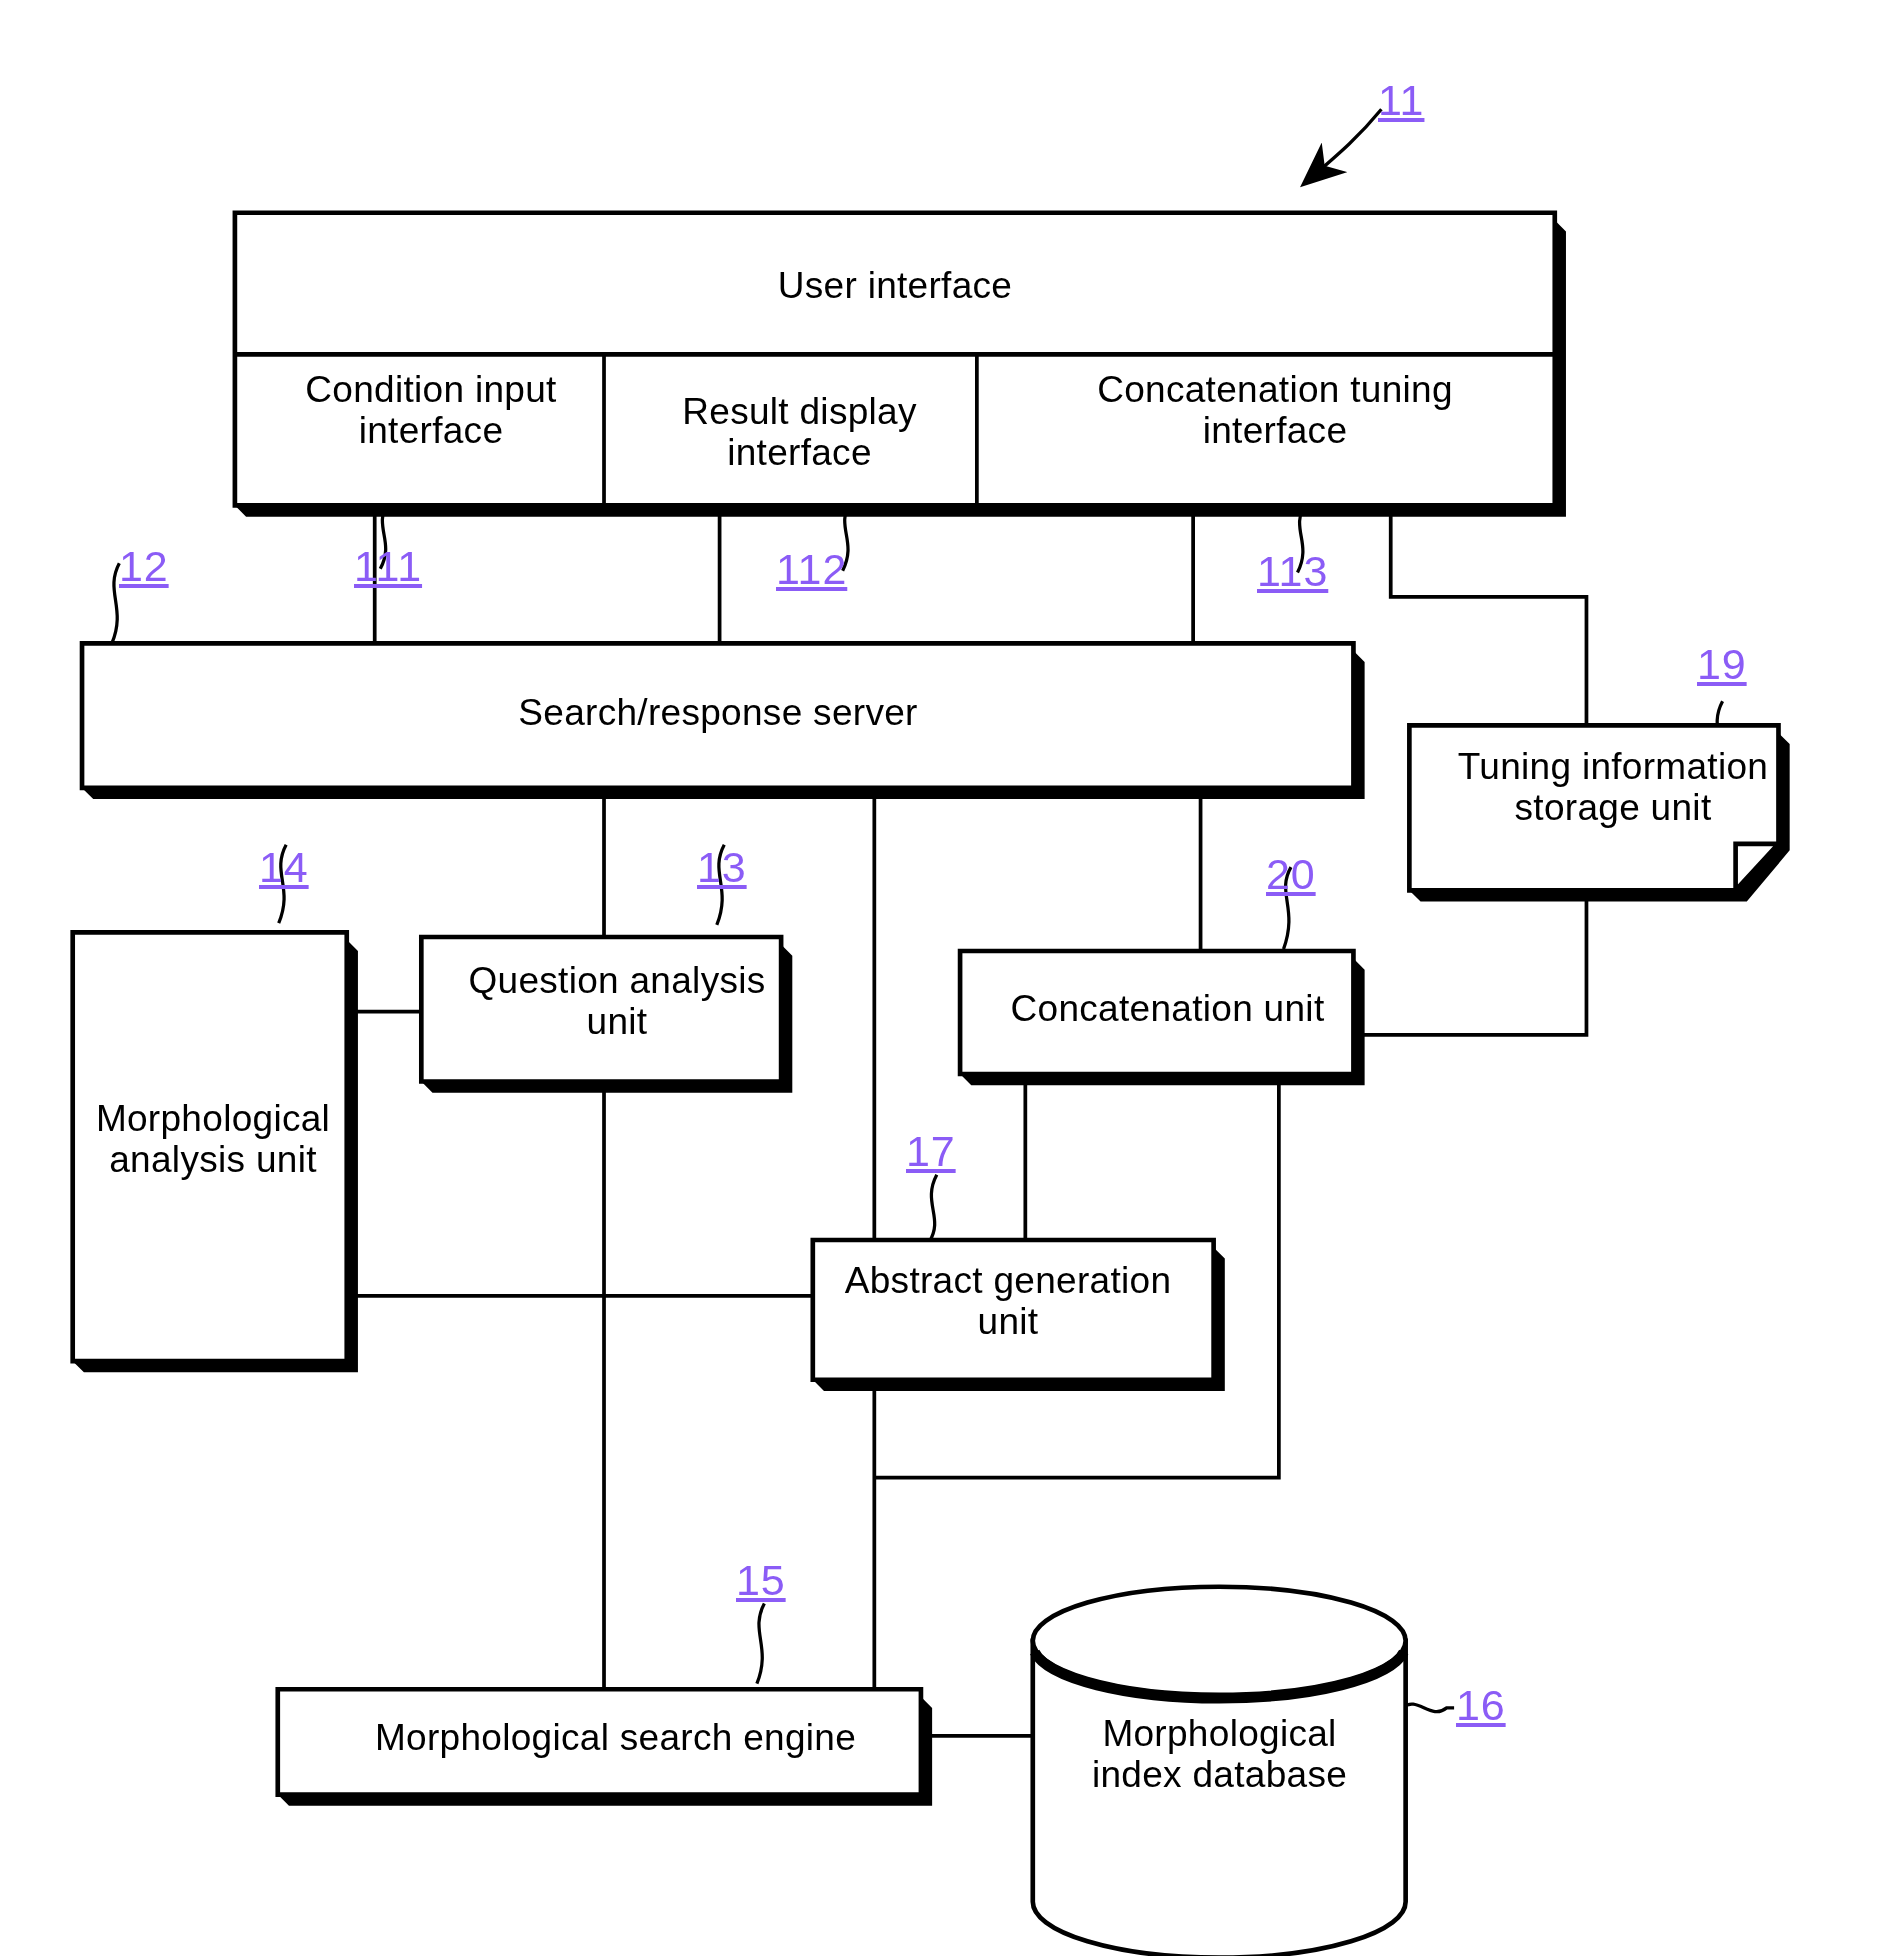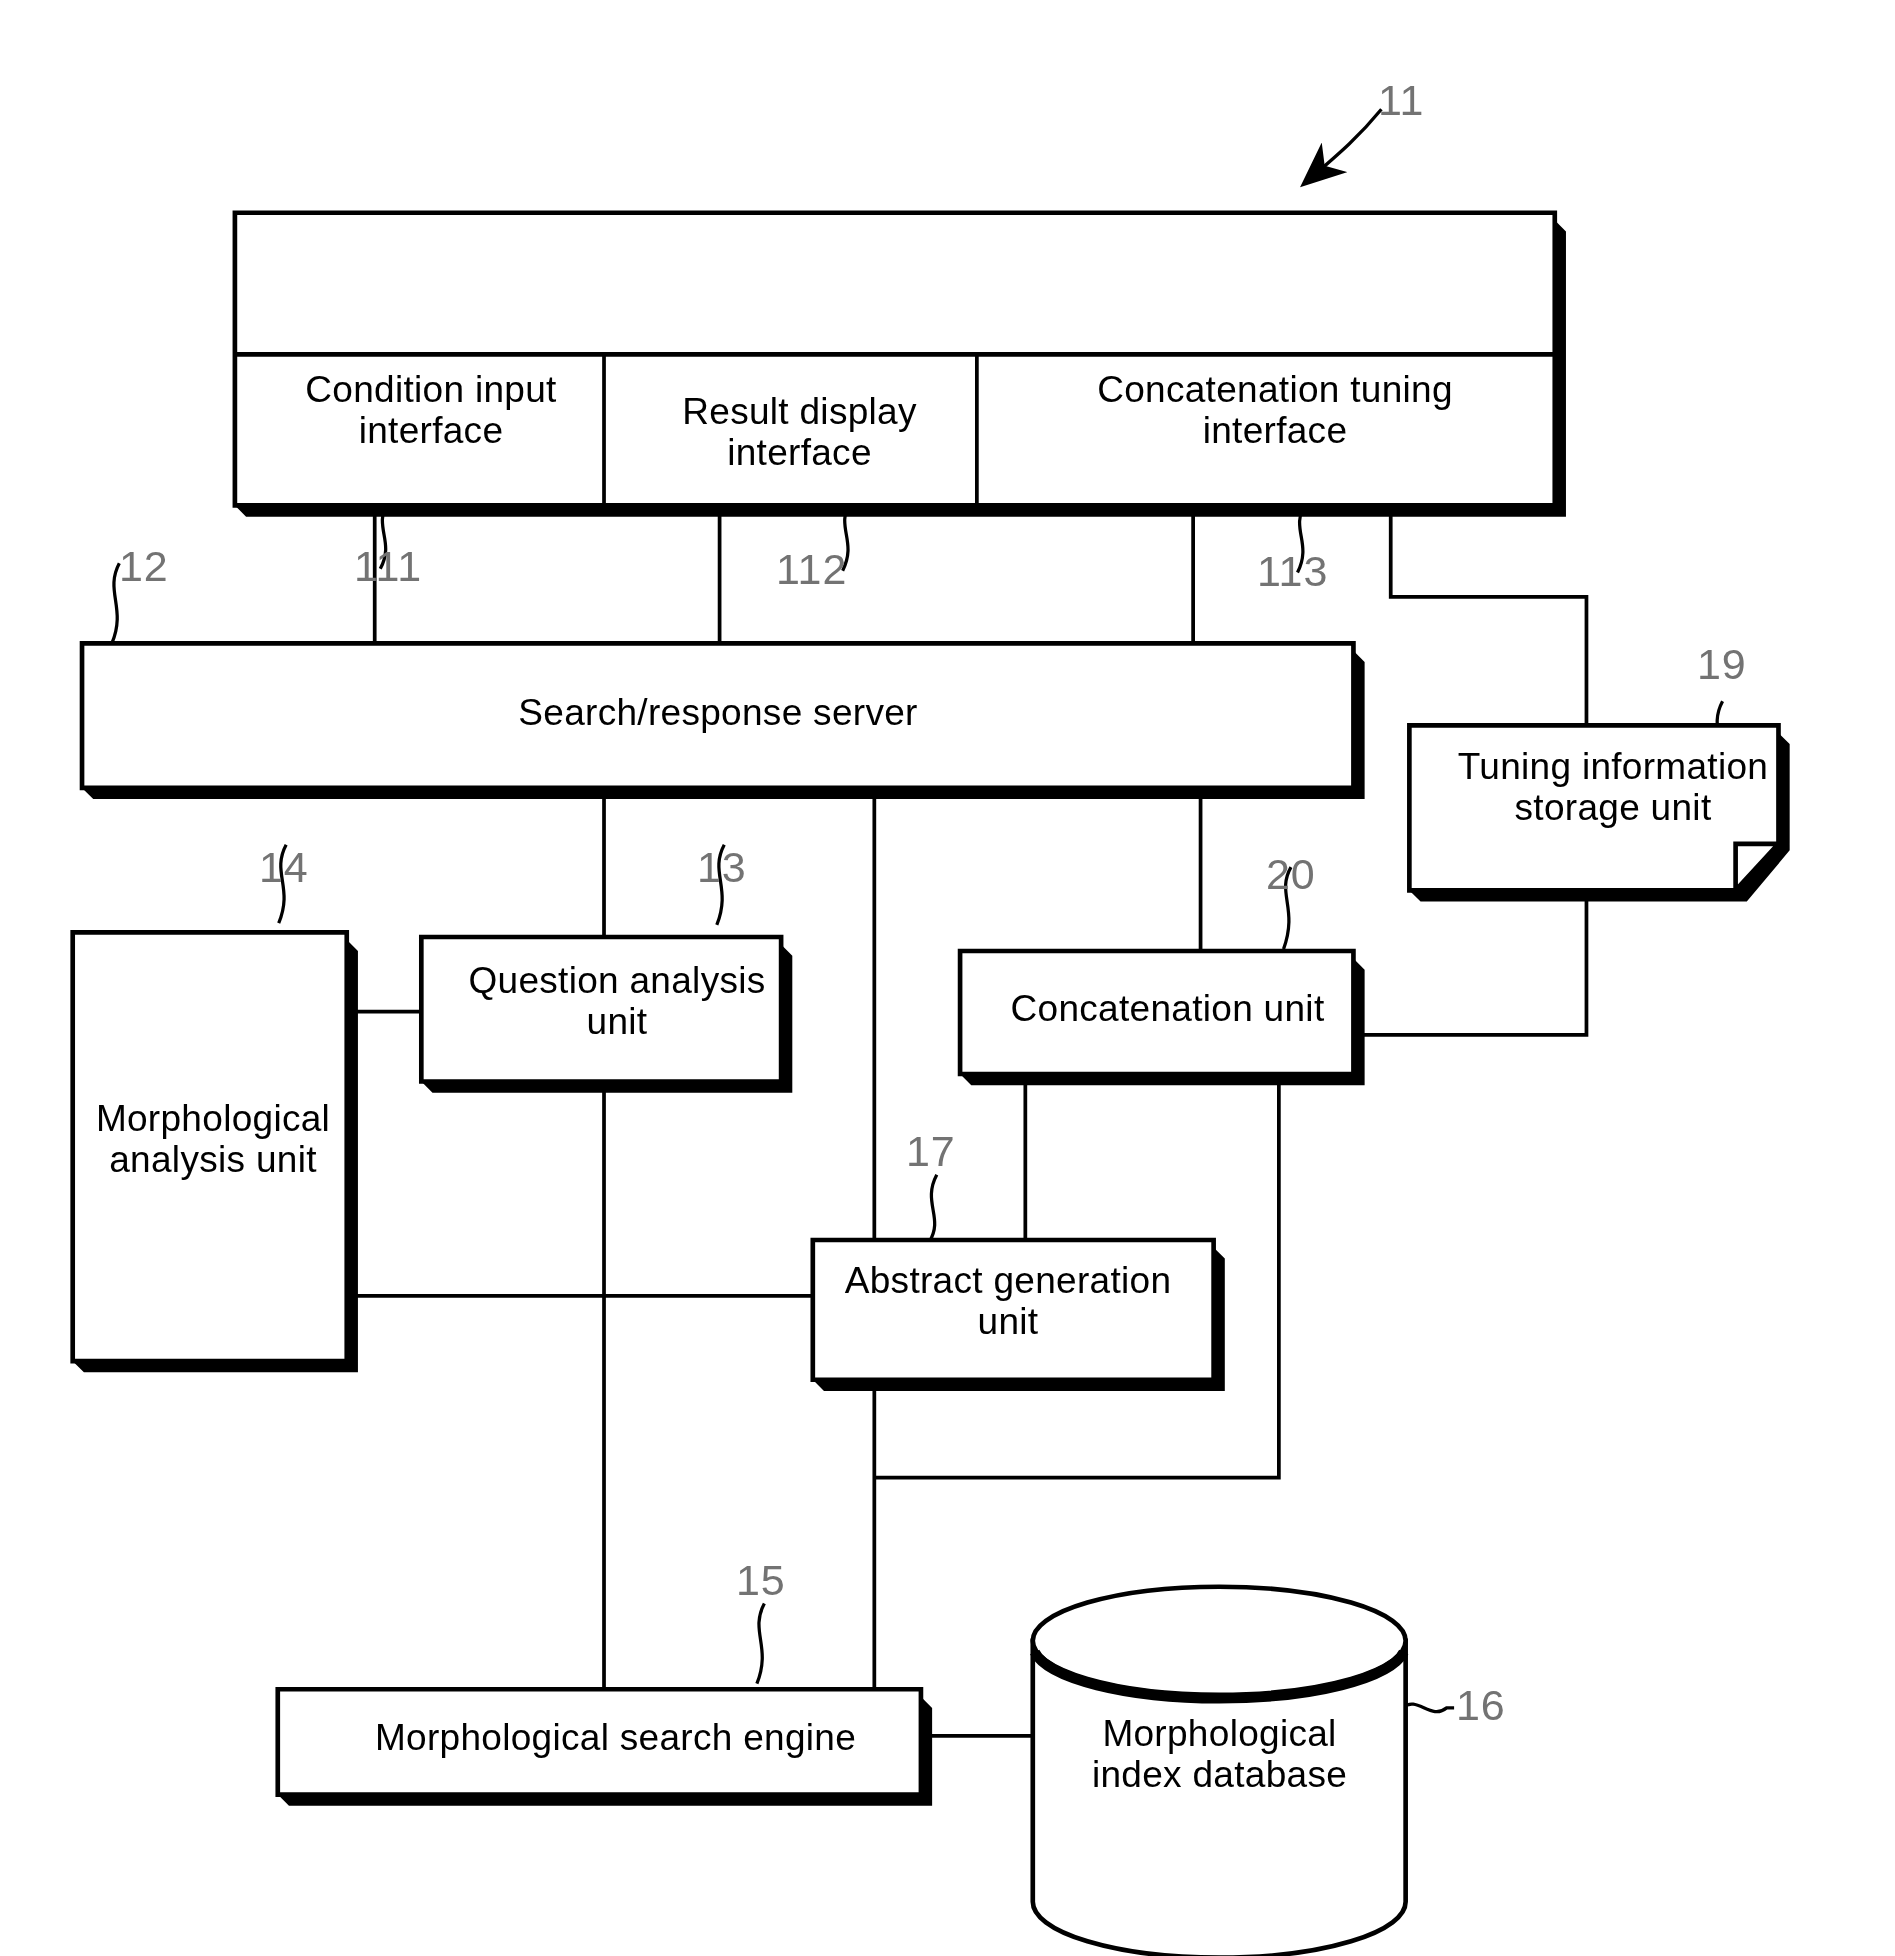--- a/index.html
+++ b/index.html
@@ -38,24 +38,25 @@
   }
   .center-label {
     text-align: center;
   }
   .left-label {
     text-align: center;
   }
   .ref-num {
     position: absolute;
     font-family: "Liberation Sans", sans-serif;
-    color: #737373;
+    color: #8b5cf6;
     font-size: 43px;
     line-height: 1;
     letter-spacing: 0.9px;
+    text-decoration: underline;
   }
 </style>
 </head>
 <body>
 
 <div id="figure-root">
 
   <svg id="fig-svg" viewBox="0 0 2033 2099">
     <defs>
       <marker id="arrowhead" markerWidth="14" markerHeight="12" refX="12" refY="6" orient="auto">
@@ -167,20 +168,21 @@
 
       <g>
         <path d="M 1108 1760 L 1108 2040 A 200 60 0 0 0 1508 2040 L 1508 1760 Z" fill="#ffffff" stroke="#000" stroke-width="5"></path>
         <ellipse cx="1308" cy="1760" rx="200" ry="58" fill="#ffffff" stroke="#000" stroke-width="5"></ellipse>
         <path d="M 1110 1772 A 200 58 0 0 0 1506 1772" fill="none" stroke="#000" stroke-width="11"></path>
       </g>
 
     </g>
   </svg>
 
+  <div class="blk-label center-label" style="left:235px; top:265px; width:1320px;">User interface</div>
 
   <div class="blk-label left-label" style="left:268px; top:369px; width:326px;">Condition input
 interface</div>
 
   <div class="blk-label left-label" style="left:641px; top:369px; width:317px;margin-top:22px;">Result display
 interface</div>
 
   <div class="blk-label left-label" style="left:1014px; top:369px; width:522px;">Concatenation tuning
 interface</div>
 

